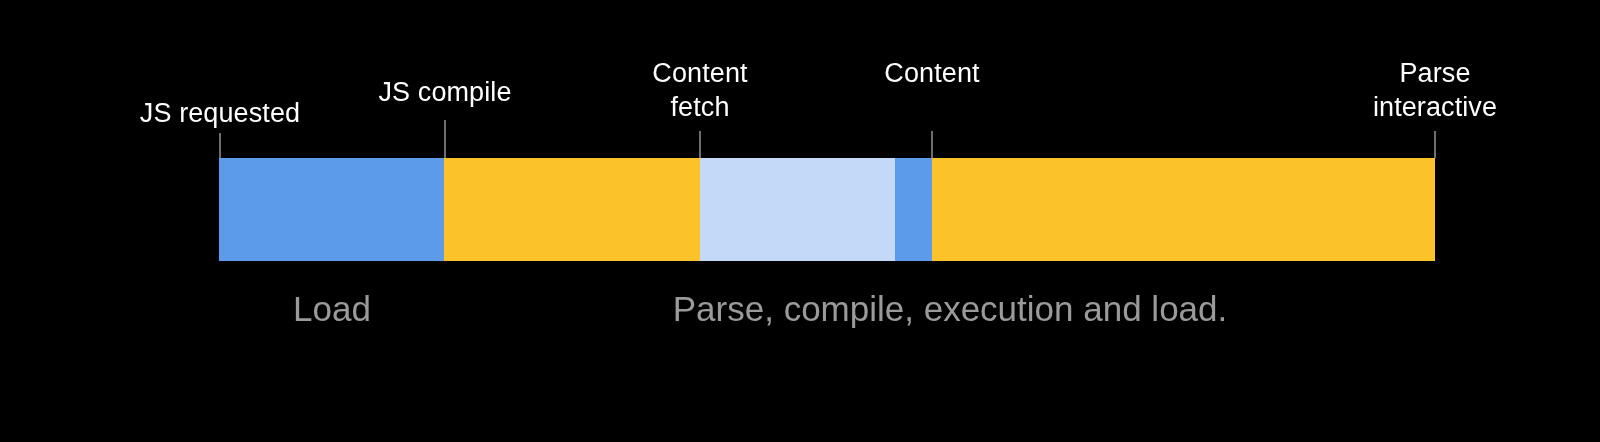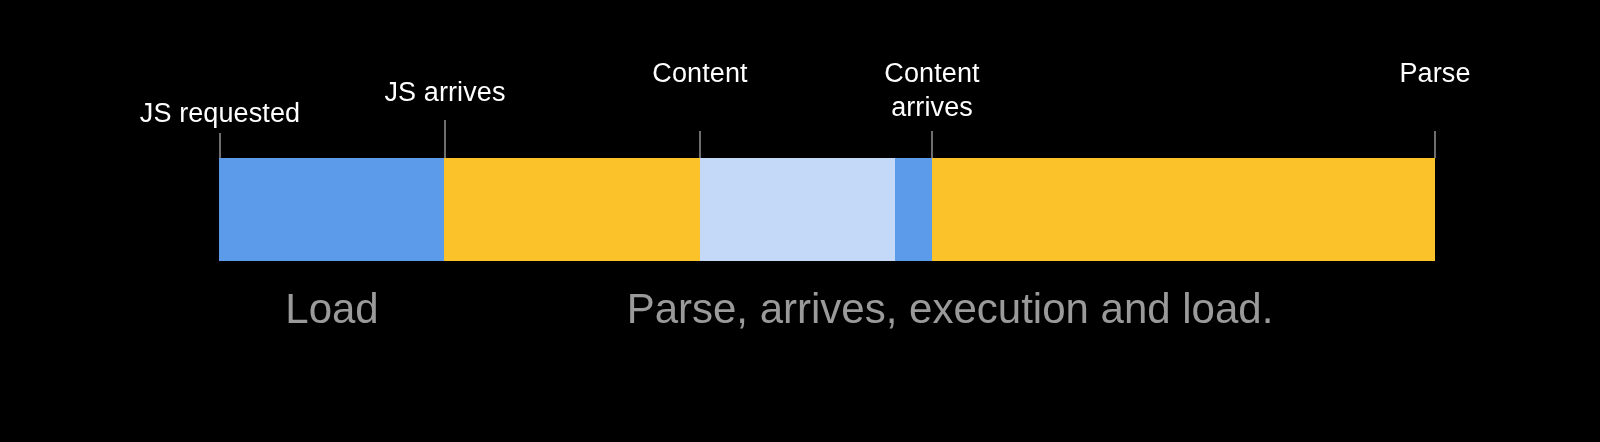--- a/index.html
+++ b/index.html
@@ -50,67 +50,68 @@
   .segment {
     height: 100%;
     flex: 0 0 auto;
   }
 
   
   .caption {
     position: absolute;
     transform: translateX(-50%);
     color: #9a9a9a;
-    font-size: 42px;
+    font-size: 35px;
     line-height: 42px;
     white-space: nowrap;
     text-align: center;
   }
 </style>
 </head>
 <body>
 
 <div id="diagram">
 
   <div>
 
     <div class="marker" style="left:220px; top:96px;">
       <span>JS requested</span>
       <span class="line2"></span>
     </div>
     <div class="tick" style="left:220px; top:133px; height:25px;"></div>
 
     <div class="marker" style="left:445px; top:75px;">
-      <span>JS arrives</span>
+      <span>JS compile</span>
       <span class="line2"></span>
     </div>
     <div class="tick" style="left:445px; top:120px; height:38px;"></div>
 
     <div class="marker" style="left:700px; top:56px;">
       <span>Content</span>
+      <span class="line2">fetch</span>
     </div>
     <div class="tick" style="left:700px; top:131px; height:27px;"></div>
 
     <div class="marker" style="left:932px; top:56px;">
       <span>Content</span>
-      <span class="line2">arrives</span>
     </div>
     <div class="tick" style="left:932px; top:131px; height:27px;"></div>
 
     <div class="marker" style="left:1435px; top:56px;">
       <span>Parse</span>
+      <span class="line2">interactive</span>
     </div>
     <div class="tick" style="left:1435px; top:131px; height:27px;"></div>
 
   </div>
 
   <div id="timeline-bar" style="left:219px; top:158px; width:1216px; height:103px;">
     <div class="segment" style="width:225px; background:#5c9bea;"></div>
     <div class="segment" style="width:256px; background:#fbc229;"></div>
     <div class="segment" style="width:195px; background:#c4d9f7;"></div>
     <div class="segment" style="width:37px;  background:#5c9bea;"></div>
     <div class="segment" style="width:503px; background:#fbc229;"></div>
   </div>
 
   <div class="caption" style="left:332px; top:288px;">Load</div>
-  <div class="caption" style="left:950px; top:288px;">Parse, arrives, execution and load.</div>
+  <div class="caption" style="left:950px; top:288px;">Parse, compile, execution and load.</div>
 
 </div>
 
 </body></html>

